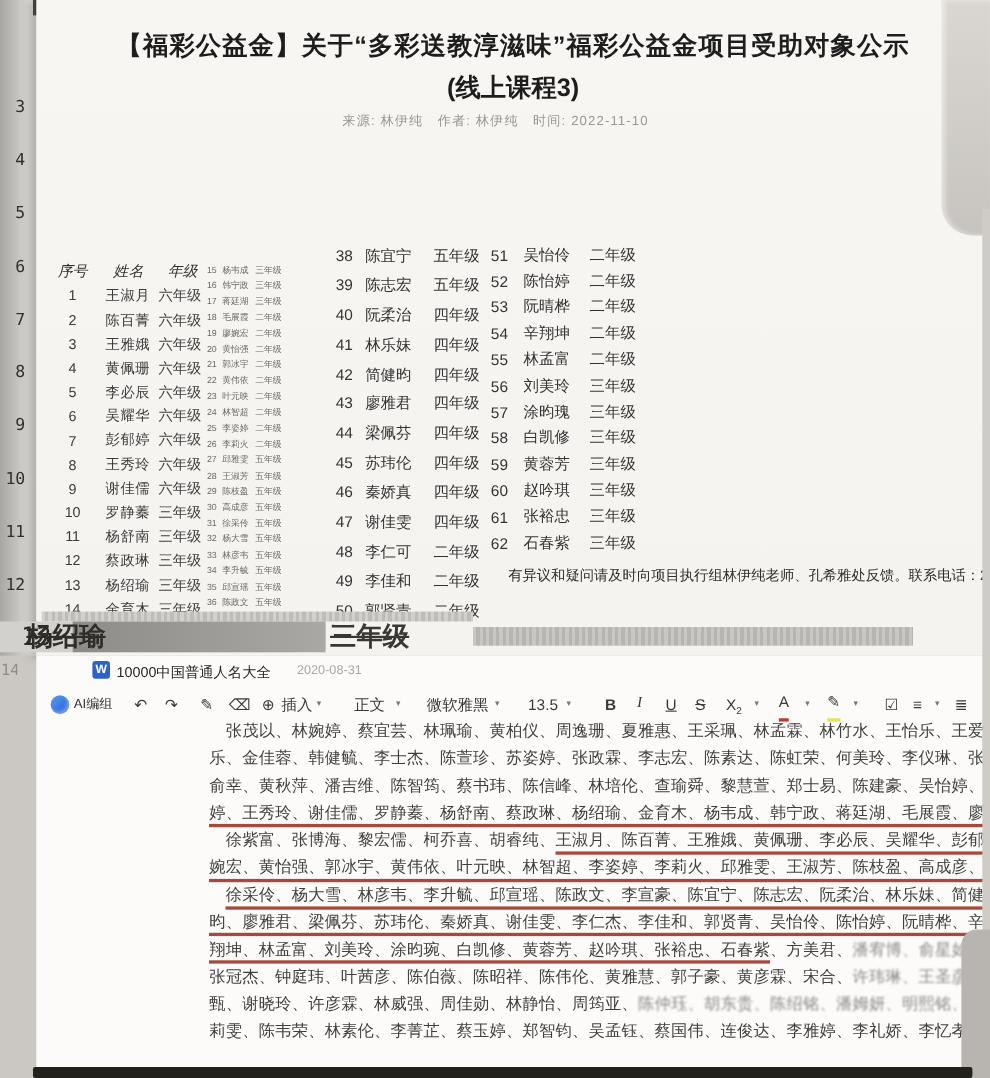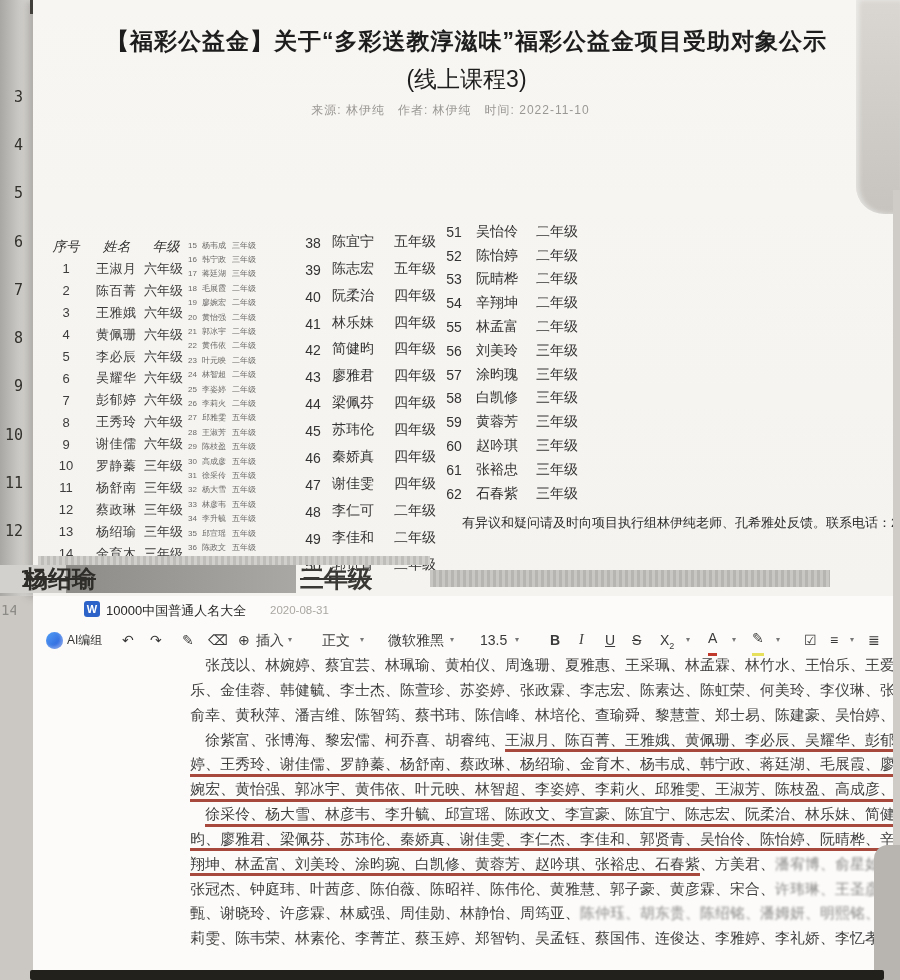--- a/index.html
+++ b/index.html
@@ -22,21 +22,21 @@
   .corner-br{position:absolute;left:874px;top:845px;width:26px;height:135px;
     background:#b8b5b0;border-radius:14px 0 0 0;}
   .bottom-strip{position:absolute;left:30px;top:970px;width:854px;height:10px;
     background:#23211c;border-radius:2px;z-index:9;}
   
   .page{position:absolute;left:33px;top:0;width:867px;height:596px;
     background:linear-gradient(180deg,#f8f6f2,#f5f3ef);box-shadow:-5px 0 8px rgba(60,58,54,.35);}
   .title1{position:absolute;top:26px;left:0;width:100%;text-align:center;
     font-size:23px;font-weight:700;color:#1d1d1d;letter-spacing:1px;}
   .title2{position:absolute;top:64px;left:0;width:100%;text-align:center;
-    font-size:23px;font-weight:400;color:#1d1d1d;}
+    font-size:23px;font-weight:700;color:#1d1d1d;}
   .meta{position:absolute;top:102px;left:0;width:88%;text-align:center;
     font-size:12px;color:#9a9894;letter-spacing:1px;margin-left:36px;}
   #para{position:absolute;left:47px;top:166px;width:800px;}
   .para-line{height:26.5px;line-height:26.5px;font-size:13.5px;color:#303030;white-space:nowrap;}
   .para-line:first-child{text-indent:2em;}
   
   .thead{position:absolute;left:15px;top:238px;display:flex;font-size:13.5px;color:#2e2e2e;font-style:italic;}
   .thead .rm-num{width:36px;text-align:center;}
   .thead .rm-name{width:42px;margin-left:12px;text-align:center;}
   .thead .rm-grade{width:44px;margin-left:6px;text-align:center;}
@@ -46,21 +46,21 @@
   .rm-name{width:42px;margin-left:12px;letter-spacing:.5px;}
   .rm-grade{width:44px;margin-left:6px;}
   
   #tiny-rows{position:absolute;left:151px;top:238px;filter:blur(.35px);opacity:.82;}
   .row-tiny{display:flex;height:14.4px;align-items:center;font-size:8px;color:#4a4a4a;}
   .t-num{width:13px;text-align:right;}
   .t-name{width:27px;margin-left:5px;}
   .t-grade{width:24px;margin-left:3px;}
   
   #col3-rows{position:absolute;left:267px;top:224px;}
-  .row-c3{display:flex;height:26.9px;align-items:flex-end;font-size:14px;color:#333;}
+  .row-c3{display:flex;height:26.9px;align-items:flex-start;font-size:14px;color:#333;}
   .c3-num{width:26px;text-align:center;}
   .c3-name{width:58px;margin-left:6px;}
   .c3-grade{width:58px;margin-left:4px;}
   #col4-rows{position:absolute;left:407px;top:220px;}
   .row-c4{display:flex;height:23.8px;align-items:center;font-size:14px;color:#333;}
   .c4-num{width:28px;text-align:center;}
   .c4-name{width:58px;margin-left:8px;}
   .c4-grade{width:58px;margin-left:2px;}
   .contact{position:absolute;left:429px;top:514px;font-size:13px;color:#2e2e2e;white-space:nowrap;}
   .hatch-small{position:absolute;left:5px;top:556px;width:392px;height:9px;
@@ -518,22 +518,22 @@
       <span class="tbi" style="left:771px">☑</span>
       <span class="tbi" style="left:797px">≡</span>
       <span class="tbi caret" style="left:817px">▾</span>
       <span class="tbi" style="left:835px">≣</span>
     </div>
 
     <div id="body-lines">
         <div class="bodyline"><span class="">张茂以、林婉婷、蔡宜芸、林珮瑜、黄柏仪、周逸珊、夏雅惠、王采珮、林孟霖、林竹水、王怡乐、王爱</span></div>
         <div class="bodyline"><span class="">乐、金佳蓉、韩健毓、李士杰、陈萱珍、苏姿婷、张政霖、李志宏、陈素达、陈虹荣、何美玲、李仪琳、张</span></div>
         <div class="bodyline"><span class="">俞幸、黄秋萍、潘吉维、陈智筠、蔡书玮、陈信峰、林培伦、查瑜舜、黎慧萱、郑士易、陈建豪、吴怡婷、</span></div>
+        <div class="bodyline"><span class="red-ul ">婷、王秀玲、谢佳儒、罗静蓁、杨舒南、蔡政琳、杨绍瑜、金育木、杨韦成、韩宁政、蒋廷湖、毛展霞、廖</span></div>
         <div class="bodyline"><span class="">徐紫富、张博海、黎宏儒、柯乔喜、胡睿纯、</span><span class="red-ul ">王淑月、陈百菁、王雅娥、黄佩珊、李必辰、吴耀华、彭郁</span></div>
-        <div class="bodyline"><span class="red-ul ">婷、王秀玲、谢佳儒、罗静蓁、杨舒南、蔡政琳、杨绍瑜、金育木、杨韦成、韩宁政、蒋廷湖、毛展霞、廖</span></div>
         <div class="bodyline"><span class="red-ul ">婉宏、黄怡强、郭冰宇、黄伟依、叶元映、林智超、李姿婷、李莉火、邱雅雯、王淑芳、陈枝盈、高成彦、</span></div>
         <div class="bodyline"><span class="red-ul ">徐采伶、杨大雪、林彦韦、李升毓、邱宣瑶、陈政文、李宣豪、陈宜宁、陈志宏、阮柔治、林乐妹、简健</span></div>
         <div class="bodyline"><span class="red-ul ">昀、廖雅君、梁佩芬、苏玮伦、秦娇真、谢佳雯、李仁杰、李佳和、郭贤青、吴怡伶、陈怡婷、阮晴桦、辛</span></div>
         <div class="bodyline"><span class="red-ul ">翔坤、林孟富、刘美玲、涂昀琬、白凯修、黄蓉芳、赵吟琪、张裕忠、石春紫</span><span class="">、方美君、</span><span class="degraded">潘宥博、俞星如、</span></div>
         <div class="bodyline"><span class="">张冠杰、钟庭玮、叶茜彦、陈伯薇、陈昭祥、陈伟伦、黄雅慧、郭子豪、黄彦霖、宋合、</span><span class="degraded">许玮琳、王圣彦、</span></div>
         <div class="bodyline"><span class="">甄、谢晓玲、许彦霖、林威强、周佳勋、林静怡、周筠亚、</span><span class="degraded">陈仲珏、胡东贵、陈绍铭、潘姆妍、明熙铭、张</span></div>
         <div class="bodyline"><span class="">莉雯、陈韦荣、林素伦、李菁芷、蔡玉婷、郑智钧、吴孟钰、蔡国伟、连俊达、李雅婷、李礼娇、李忆孝、</span></div>
       </div>
   </div>
 

